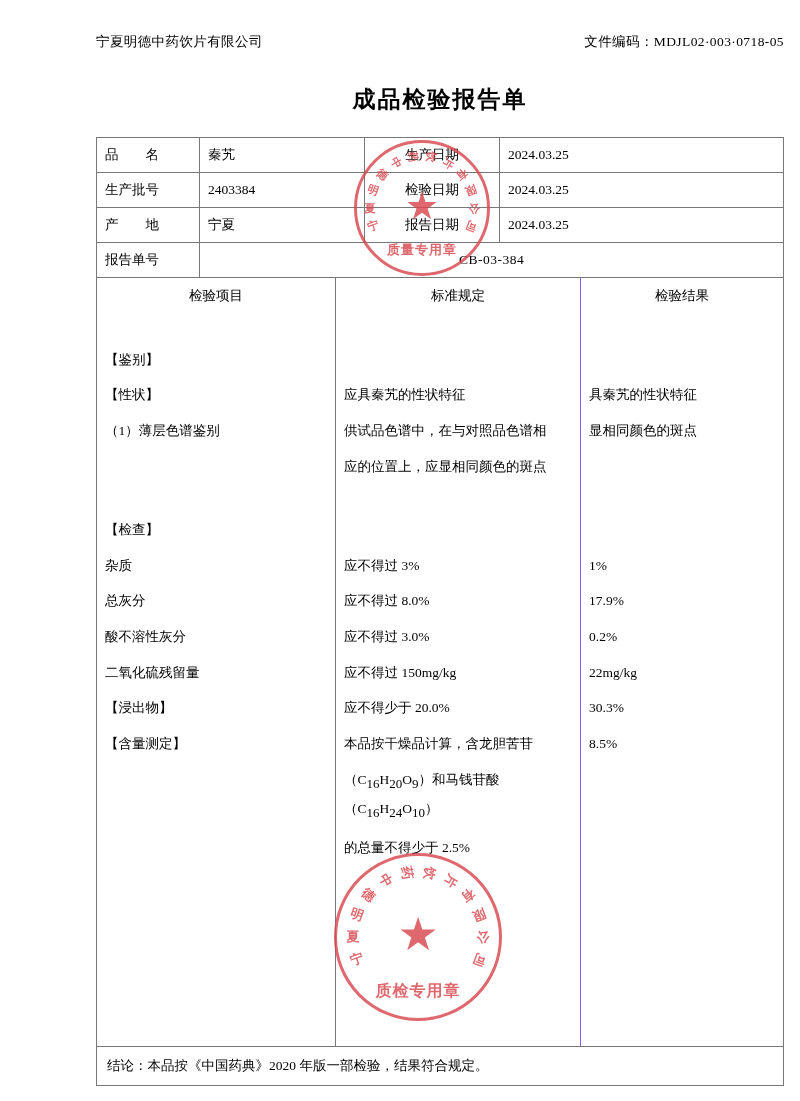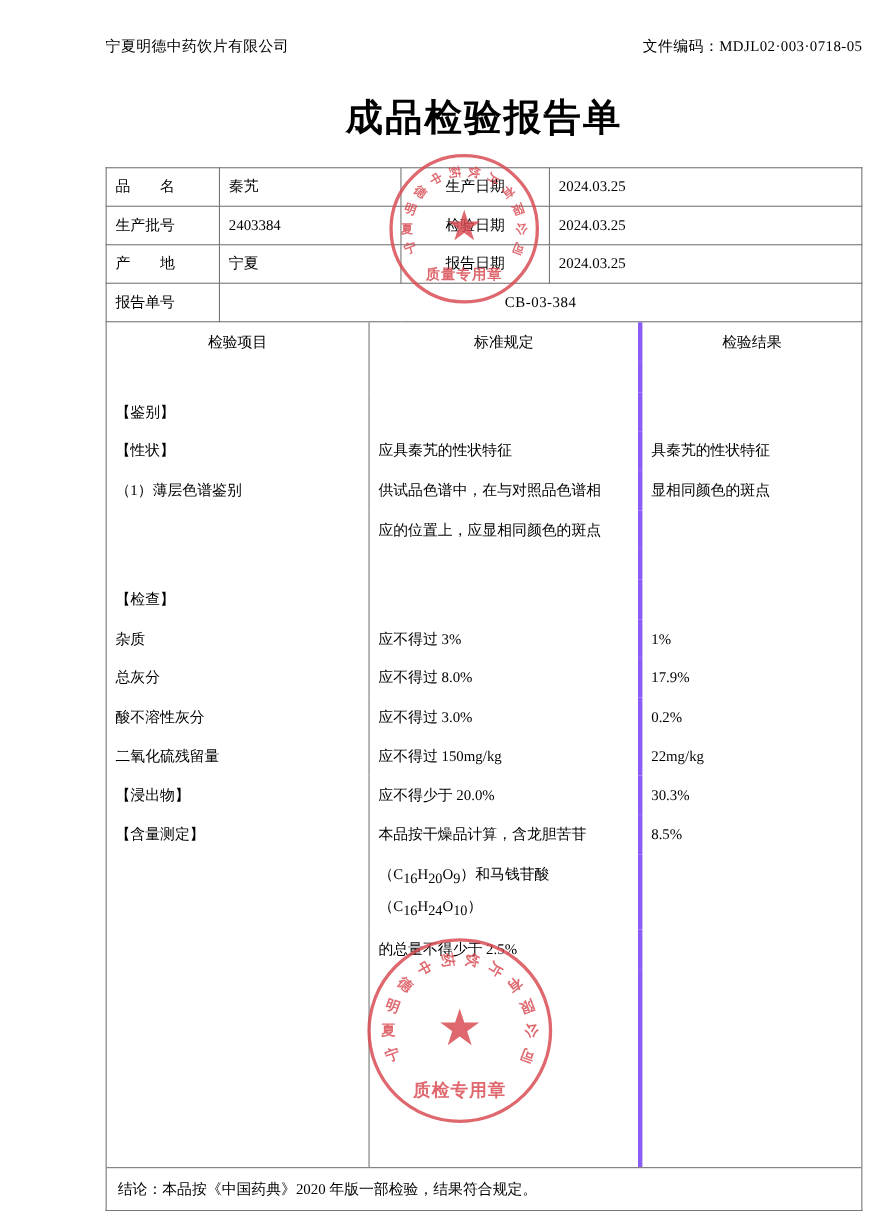--- a/index.html
+++ b/index.html
@@ -31,21 +31,21 @@
     padding-top: 33px;
     font-size: 13.5px;
     letter-spacing: 0.4px;
   }
   .header-left { font-family: "Liberation Serif", serif; }
   .header-right { font-family: "Liberation Serif", serif; }
 
   
   .title {
     text-align: center;
-    font-size: 34px;
+    font-size: 23px;
     font-weight: bold;
     letter-spacing: 2px;
     margin-top: 33px;
     margin-bottom: 22px;
     font-family: Liberation Mono, monospace;
   }
 
   
   table.doc {
     width: 100%;
@@ -86,21 +86,21 @@
     border-collapse: collapse;
     font-size: 13.5px;
     table-layout: fixed;
   }
   table.items td {
     padding: 5px 8px;
     vertical-align: top;
     line-height: 1.9;
   }
   .col-a { width: 222px; border-right: 1px solid #777; }
-  .col-b { width: 228px; border-right: 4px solid #8b5cf6; }
+  .col-b { width: 228px; border-right: 1px solid #8b5cf6; }
   .col-c { }
   .hdr td {
     text-align: center;
     padding-top: 12px;
     padding-bottom: 12px;
   }
   .spacer-row td { height: 18px; }
   .sub { font-size: 13px; vertical-align: sub; }
 
   

